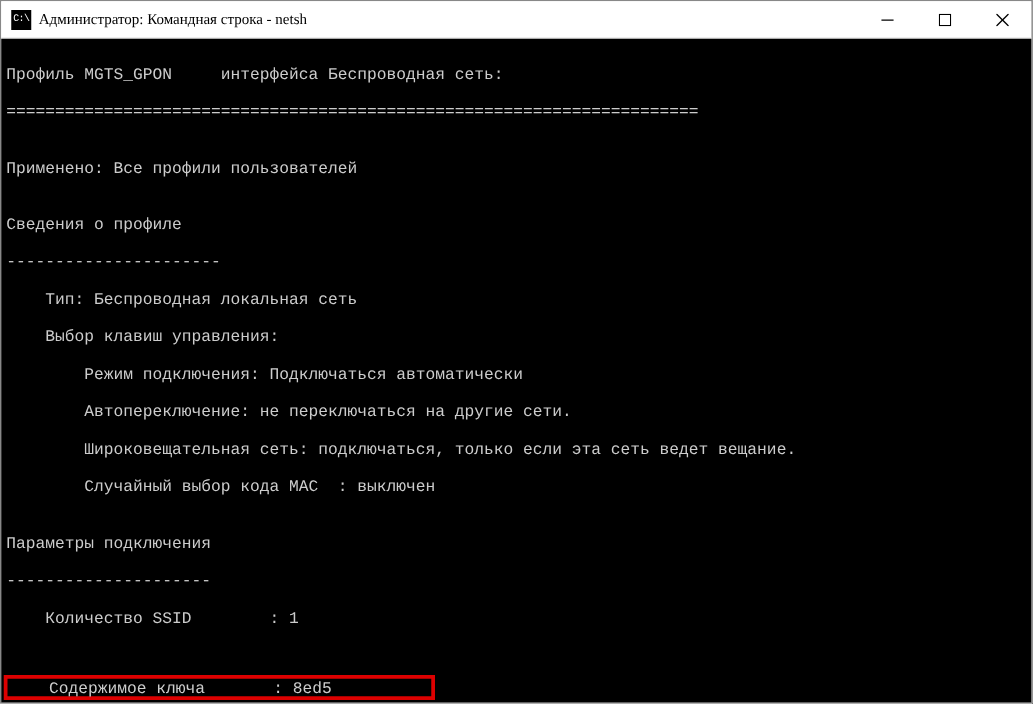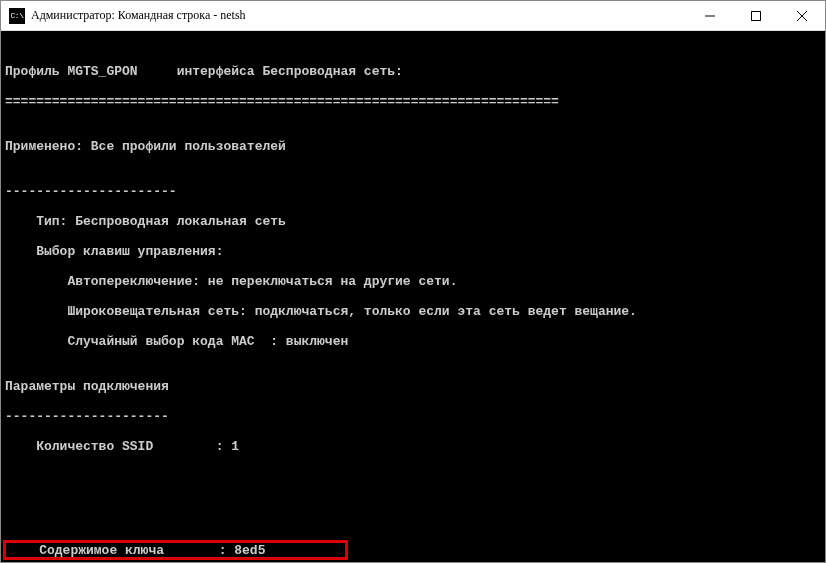--- a/index.html
+++ b/index.html
@@ -63,27 +63,26 @@
       color: #000;
     }
     .win-btn svg {
       width: 10px;
       height: 10px;
     }
     .console {
       flex: 1;
       background: #000;
       color: #ccc;
-      padding: 18px 4px;
+      padding: 6px 4px;
       font-size: 13px;
       line-height: 15px;
       white-space: pre;
       overflow: hidden;
       position: relative;
-      font-weight: bold;
     }
     .line {
       display: block;
     }
     .highlight-box {
       border: 3px solid #d00;
       padding: 0;
       position: absolute;
       left: 2px;
       bottom: 2px;
@@ -125,23 +124,25 @@
           </svg>
       </div>
     </div>
   </div>
   <div class="console">
 <span class="line">Профиль MGTS_GPON     интерфейса Беспроводная сеть:</span>
 <span class="line">=======================================================================</span>
 <span class="line"></span>
 <span class="line">Применено: Все профили пользователей</span>
 <span class="line"></span>
+<span class="line">Сведения о профиле</span>
 <span class="line">----------------------</span>
 <span class="line">    Тип: Беспроводная локальная сеть</span>
 <span class="line">    Выбор клавиш управления:</span>
+<span class="line">        Режим подключения: Подключаться автоматически</span>
 <span class="line">        Автопереключение: не переключаться на другие сети.</span>
 <span class="line">        Широковещательная сеть: подключаться, только если эта сеть ведет вещание.</span>
 <span class="line">        Случайный выбор кода MAC  : выключен</span>
 <span class="line"></span>
 <span class="line">Параметры подключения</span>
 <span class="line">---------------------</span>
 <span class="line">    Количество SSID        : 1</span>
 
 
 

